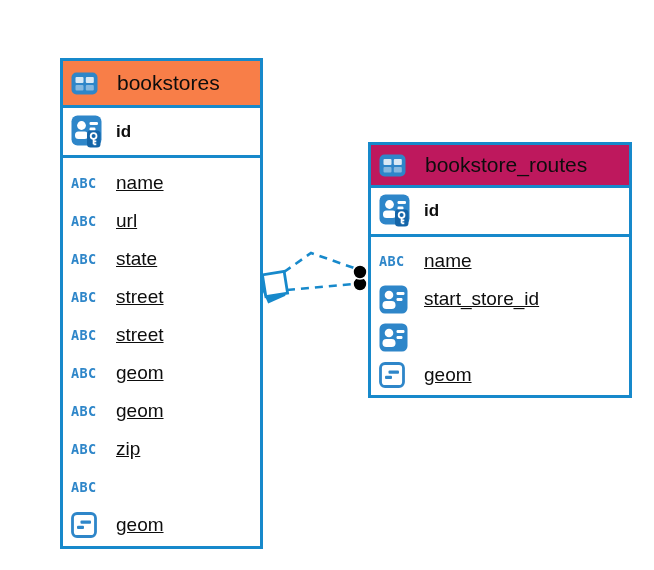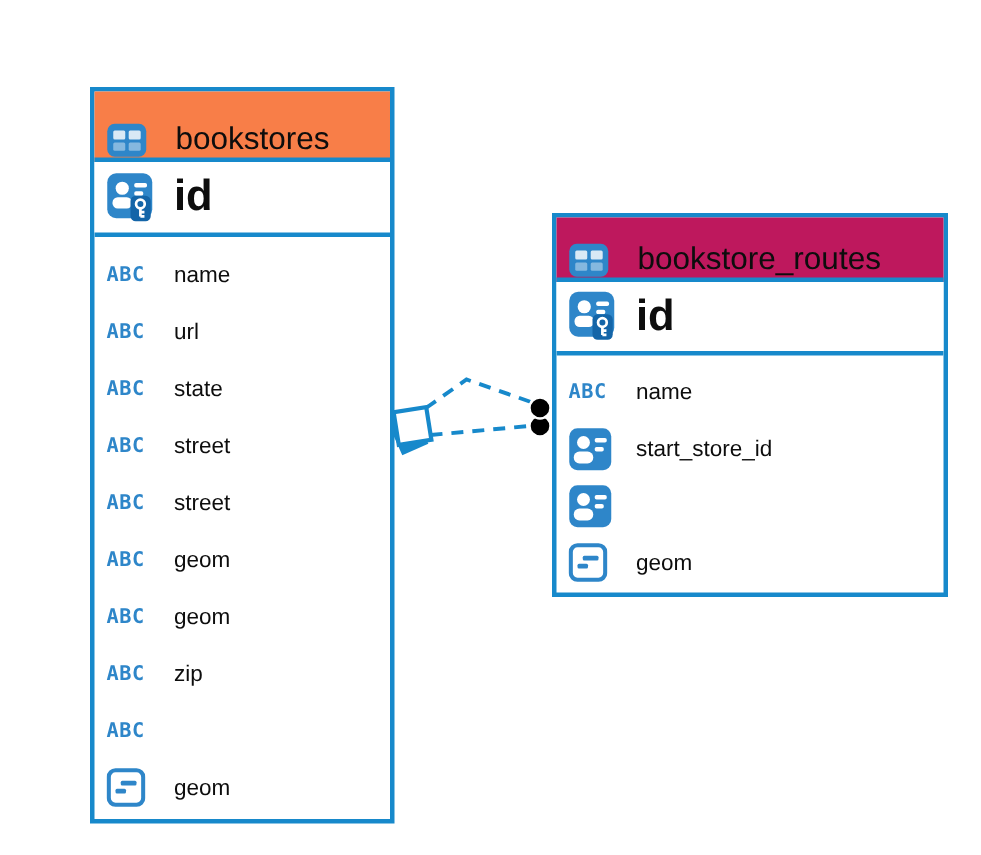--- a/index.html
+++ b/index.html
@@ -6,34 +6,34 @@
   body{
     width:654px;height:570px;position:relative;background:#ffffff;
     font-family:"Liberation Sans",sans-serif;color:#0d0d0d;overflow:hidden;
   }
   .canvas{position:absolute;inset:0;}
   .erd-table{
     position:absolute;background:#fff;border:3.5px solid #1789cb;
     box-sizing:border-box;display:flex;flex-direction:column;
   }
   .tbl-header{
-    display:flex;align-items:flex-end;gap:8px;padding:0 8px;
+    display:flex;align-items:center;gap:8px;padding:0 8px;
     border-bottom:3px solid #1789cb;flex:none;
   }
   .tbl-header.orange{background:#f87e48;height:44px;}
   .tbl-header.gray{background:#be185d;height:40px;}
   .tbl-title{font-size:21px;color:#0d0d0d;white-space:nowrap;}
   .pk-row{
     display:flex;align-items:center;gap:7px;padding:0 8px;height:47px;
     border-bottom:3px solid #1789cb;flex:none;background:#fff;
   }
-  .pk-label{font-size:29px;font-weight:700;}
+  .pk-label{font-size:17px;font-weight:700;}
   .rows{padding:6px 0 2px 0;flex:1;}
   .row{display:flex;align-items:center;gap:7px;height:38px;padding:0 8px;}
-  .col-label{font-size:15px;white-space:nowrap;}
+  .col-label{font-size:19px;white-space:nowrap;text-decoration:underline;}
   .icon-box{width:38px;flex:none;display:flex;align-items:center;justify-content:flex-start;}
   .abc-glyph{
     font-size:13.5px;font-weight:800;color:#2e86c9;letter-spacing:0.4px;
     font-family:"DejaVu Sans Mono","Liberation Mono",monospace;
   }
   .connector-svg{position:absolute;left:250px;top:240px;pointer-events:none;z-index:5;}
   .dash{stroke:#1789cb;stroke-width:2.6;stroke-dasharray:8 6;fill:none;}
 </style>
 </head>
 <body>

